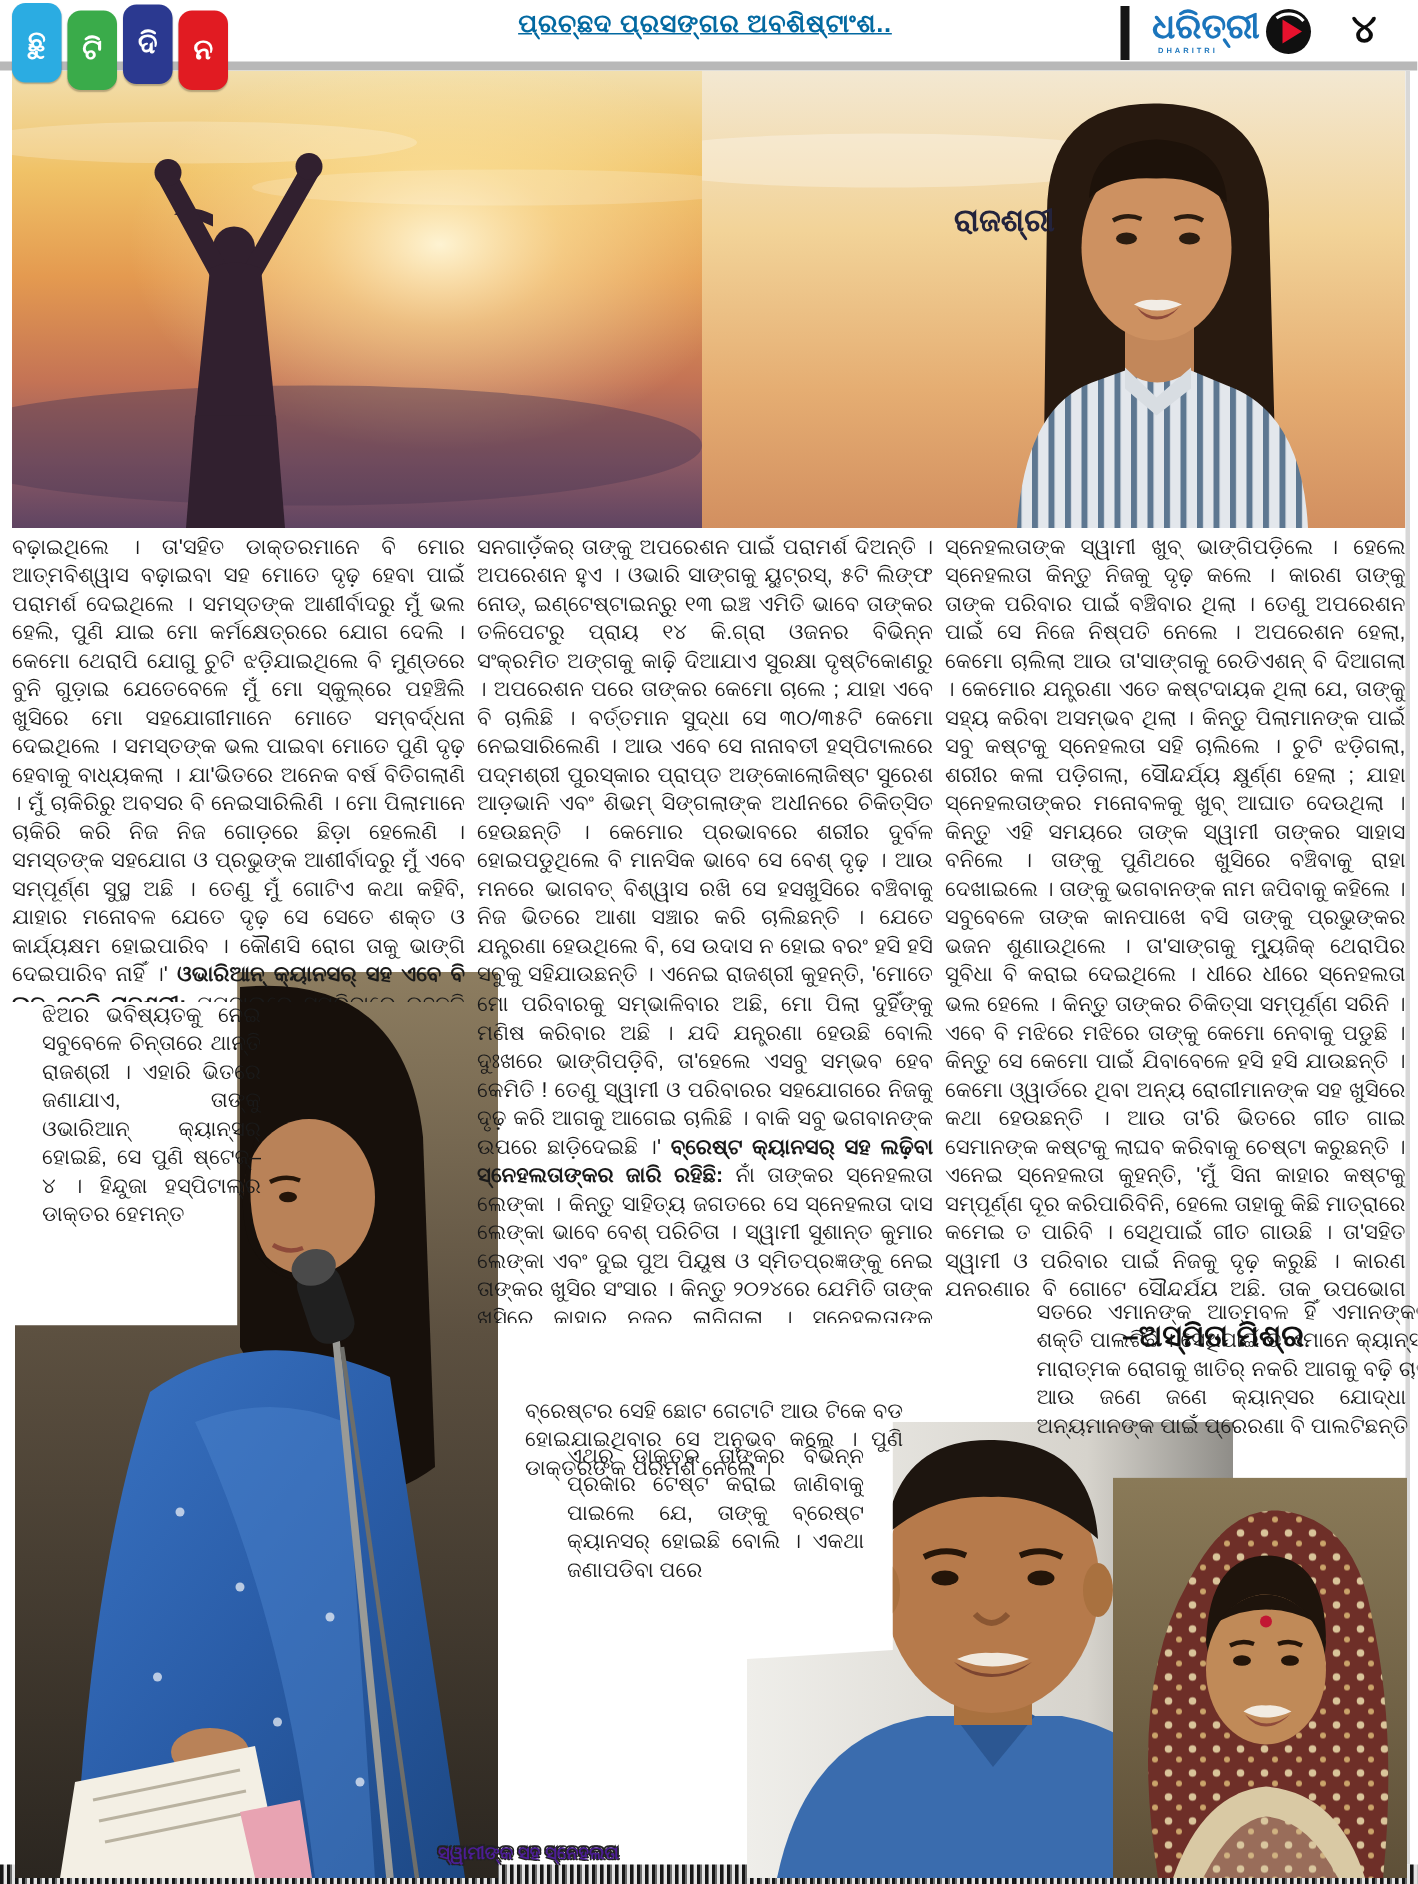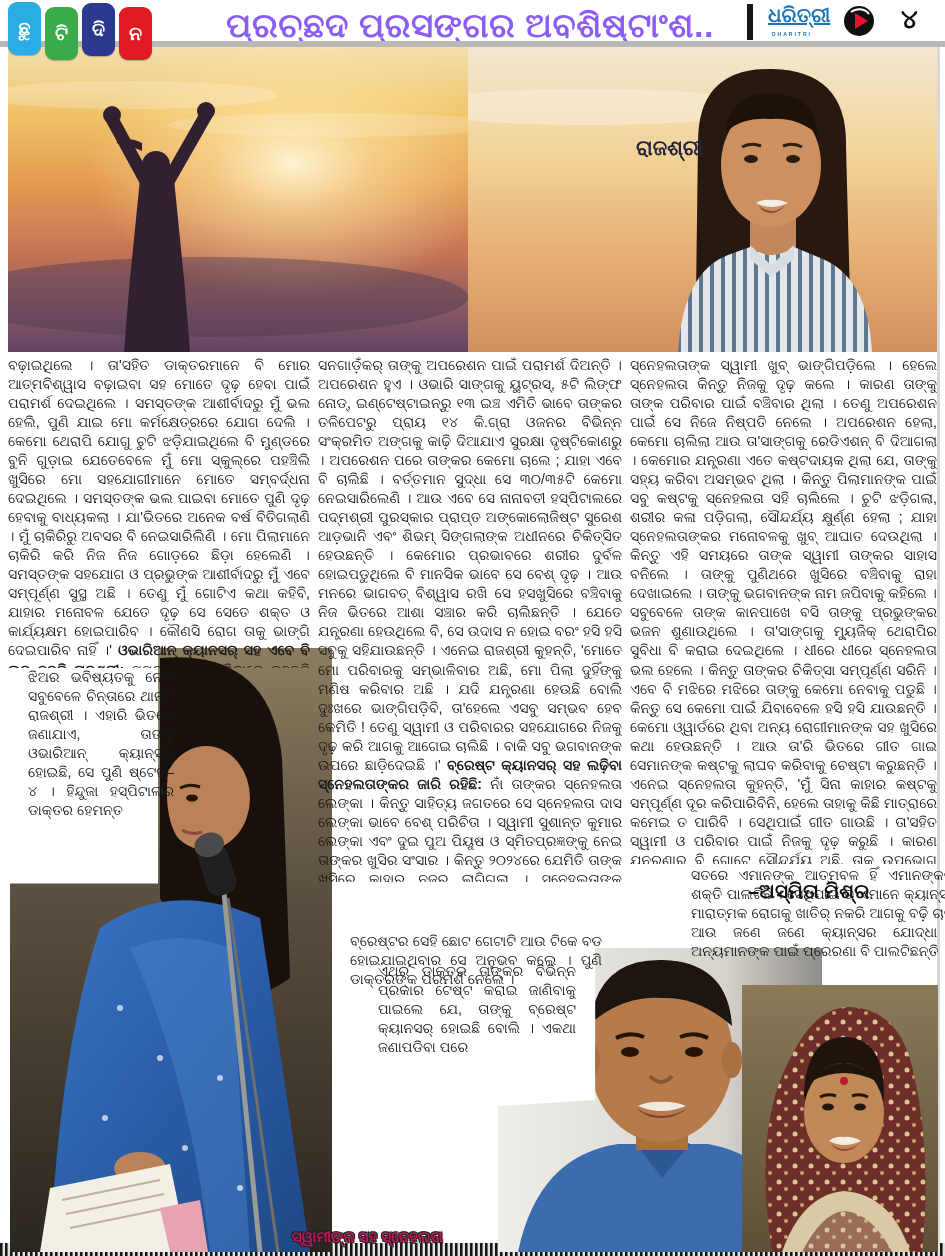--- a/index.html
+++ b/index.html
@@ -14,24 +14,24 @@
     width:33px;height:53px;border-radius:9px;color:#fff;font-weight:bold;
     font-size:19px;display:flex;align-items:center;justify-content:center;
     box-shadow:0 1px 1px rgba(0,0,0,.25);
   }
   .tile.c1{background:#2bace2;margin-top:0;}
   .tile.c2{background:#3aab4a;margin-top:5px;}
   .tile.c3{background:#2b3990;margin-top:1px;}
   .tile.c4{background:#e11b22;margin-top:5px;}
   .headline{
     left:170px;width:600px;top:6px;text-align:center;font-weight:bold;
-    font-size:34px;color:#8b5cf6;letter-spacing:.5px;
+    font-size:17px;color:#0369a1;letter-spacing:.5px;text-decoration:underline;
   }
   .mast-divider{left:747px;top:4px;width:6px;height:36px;background:#161616;}
-  .mast-title{left:768px;top:4px;font-size:20px;font-weight:bold;color:#1b75bc;text-decoration:underline;}
+  .mast-title{left:768px;top:4px;font-size:23px;font-weight:bold;color:#1b75bc;}
   .mast-sub{left:772px;top:31px;font-size:5px;letter-spacing:2px;color:#1b75bc;font-weight:bold;}
   .play-icon{left:843px;top:5px;width:32px;height:32px;}
   .page-num{left:901px;top:4px;font-size:26px;font-weight:bold;color:#0c0c0c;}
   .header-rule{left:0;top:41px;width:945px;height:6px;background:#b8b8b8;}
   
   .photo{z-index:1;overflow:hidden;}
   .sunset{left:8px;top:47px;width:460px;height:305px;}
   .portrait{left:468px;top:47px;width:469px;height:305px;}
   .label-rajashree{
     left:636px;top:136px;z-index:4;font-size:21px;font-weight:bold;color:#23233c;
@@ -56,21 +56,21 @@
   .singer{
     left:10px;top:648px;width:322px;height:604px;
     clip-path:polygon(46% 0%,100% 0%,100% 100%,0% 100%,0% 39%,46% 39%);
   }
   .selfie{
     left:498px;top:948px;width:324px;height:304px;
     clip-path:polygon(30% 0%,100% 0%,100% 100%,0% 100%,0% 52%,30% 50%);
   }
   .scarf{left:742px;top:985px;width:196px;height:267px;z-index:2;}
   .caption-snehalata{
-    left:292px;top:1228px;z-index:5;font-size:15px;font-weight:bold;color:#be185d;
+    left:292px;top:1228px;z-index:5;font-size:12px;font-weight:bold;color:#4c1d95;
     text-shadow:-1px -1px 0 #222,1px -1px 0 #222,-1px 1px 0 #222,1px 1px 0 #222;
   }
   
   .film-strip{
     left:0;top:1243px;width:945px;height:13px;
     background:repeating-linear-gradient(90deg,#161616 0 2px,#6e6e6e 2px 3px,#e3e3e3 3px 5px);
   }
   .right-edge{left:937px;top:47px;width:3px;height:1196px;background:#d8d8d8;}
 </style>
 </head>

